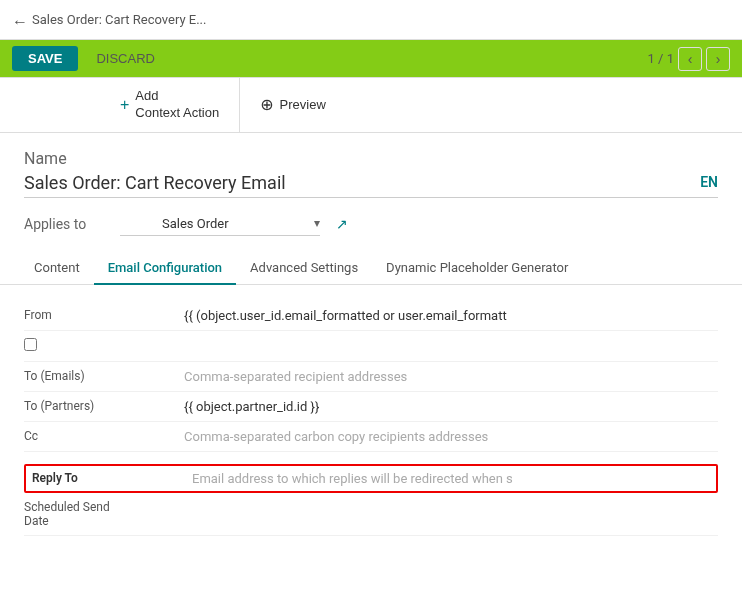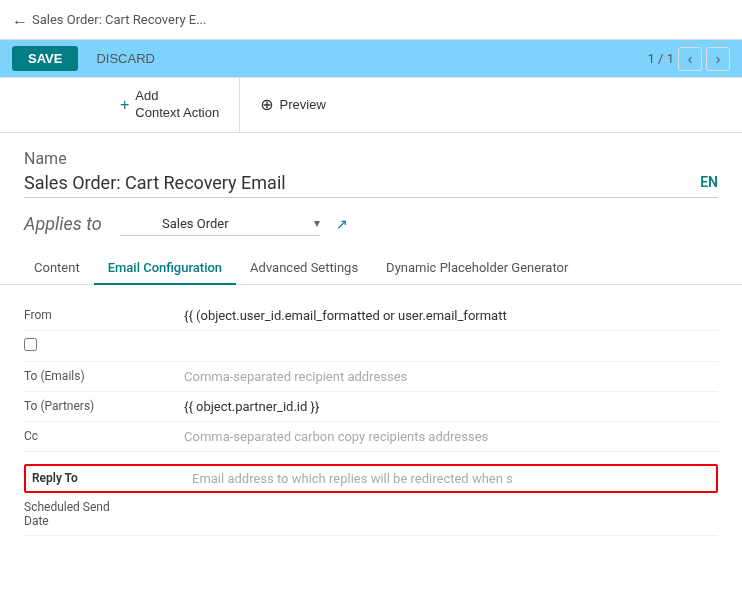--- a/index.html
+++ b/index.html
@@ -9,21 +9,21 @@
     .top-bar {
       display: flex; align-items: center; padding: 0 12px; height: 40px;
       border-bottom: 1px solid #ddd; background: #fff;
     }
     .back-link { display: flex; align-items: center; gap: 4px; color: #555; font-size: 13px; cursor: pointer; }
     .back-arrow { font-size: 16px; color: #555; }
 
     
     .action-bar {
       display: flex; align-items: center; padding: 6px 12px; gap: 8px;
-      border-bottom: 1px solid #ddd; background: #7dd3fc;
+      border-bottom: 1px solid #ddd; background: #84cc16;
     }
     .btn-save {
       background: #017e84; color: #fff; border: none; padding: 5px 16px;
       font-size: 13px; font-weight: 600; border-radius: 3px; cursor: pointer;
     }
     .btn-discard {
       background: transparent; color: #555; border: none; padding: 5px 10px;
       font-size: 13px; cursor: pointer; font-weight: 500;
     }
     .pagination {
@@ -61,21 +61,21 @@
       border-bottom: 1px solid #ccc; padding-bottom: 4px;
       display: flex; align-items: center; justify-content: space-between;
     }
     .field-value .lang-badge {
       font-size: 14px; color: #017e84; font-weight: 600; cursor: pointer;
     }
 
     .applies-row {
       display: flex; align-items: center; gap: 16px; margin-bottom: 16px;
     }
-    .applies-label { font-size: 18px; color: #666; min-width: 80px; font-style: italic; }
+    .applies-label { font-size: 14px; color: #666; min-width: 80px; }
     .applies-select {
       display: flex; align-items: center; gap: 4px; border-bottom: 1px solid #ccc;
       padding: 4px 0; min-width: 200px; cursor: pointer;
     }
     .applies-select-text { font-size: 13px; color: #333; flex: 1; margin-left: 42px; }
     .applies-select-arrow { color: #666; font-size: 12px; }
     .external-link-icon { color: #017e84; cursor: pointer; font-size: 14px; }
 
     
     .tabs {

